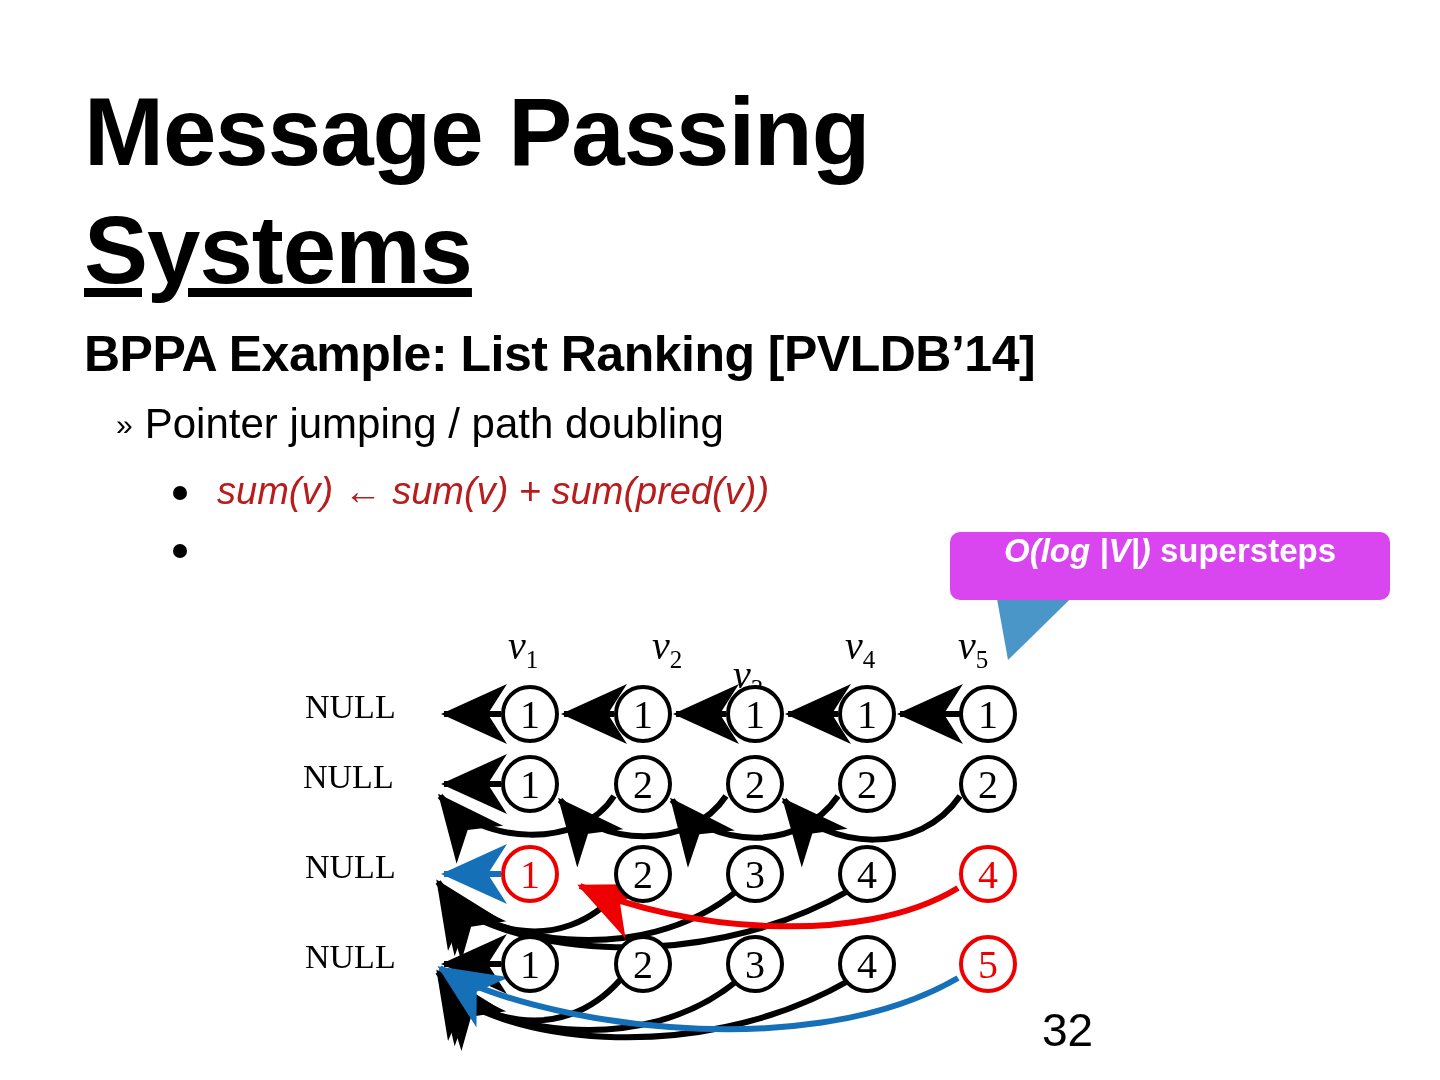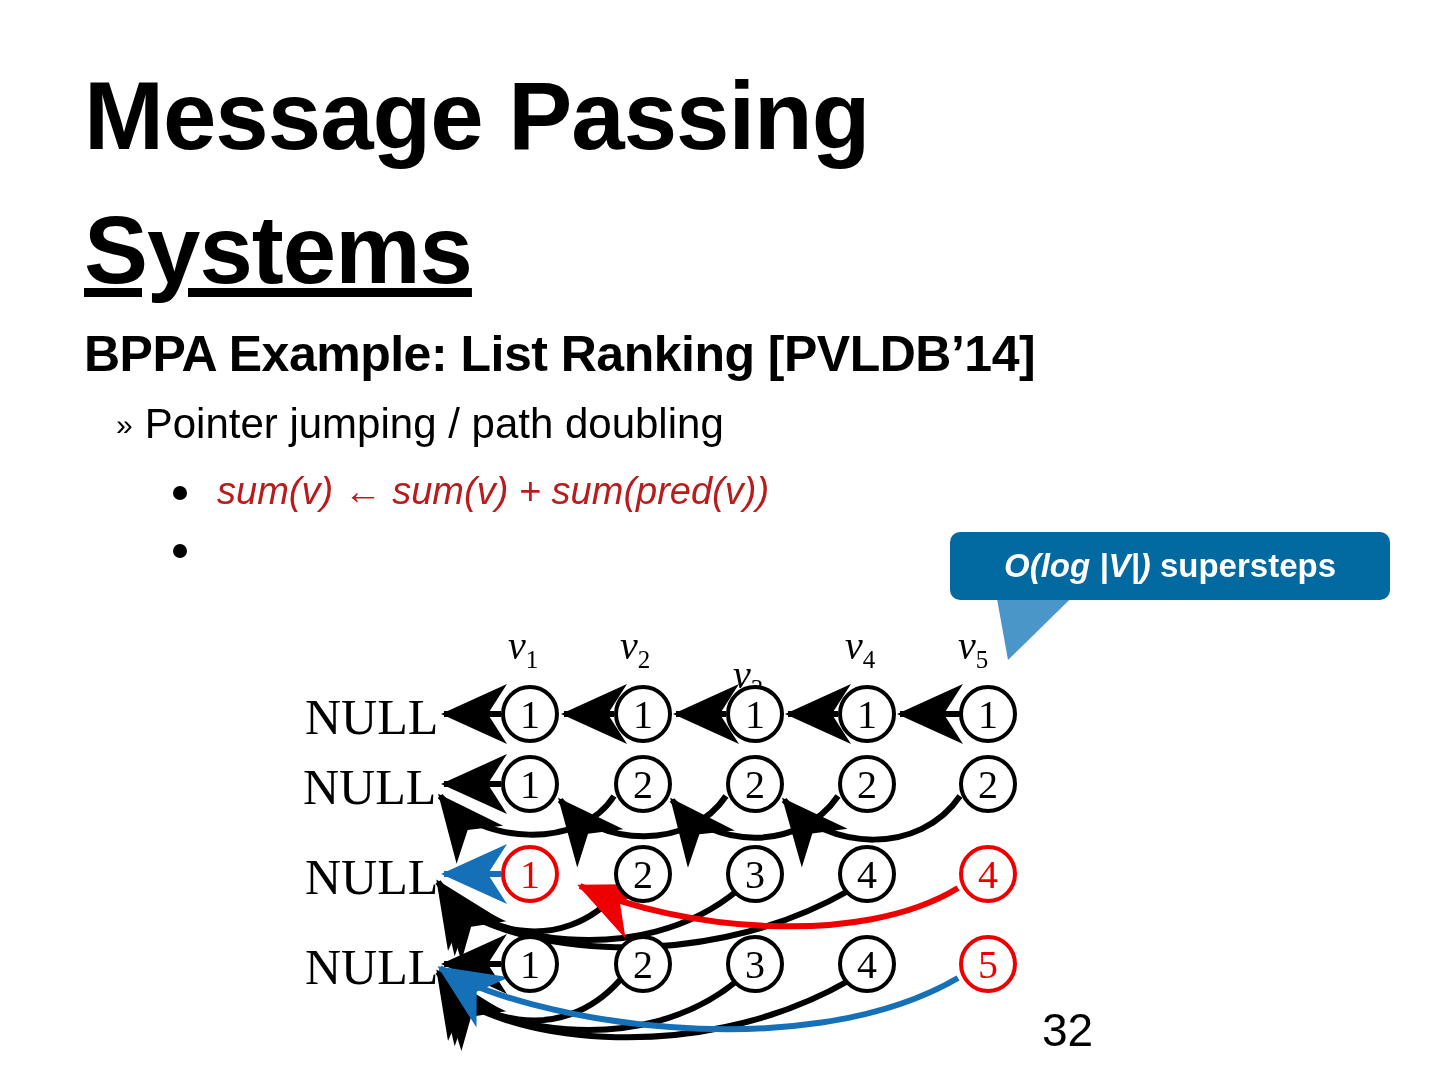--- a/index.html
+++ b/index.html
@@ -21,21 +21,21 @@
   #title-line1, #title-line2 {
     position: absolute;
     left: 84px;
     font-size: 96px;
     font-weight: bold;
     letter-spacing: -1px;
     line-height: 1.0;
     color: #000000;
     white-space: nowrap;
   }
-  #title-line1 { top: 68px; }
+  #title-line1 { top: 84px; }
   #title-line2 { top: 202px; text-decoration: underline; }
 
   #subtitle {
     position: absolute;
     left: 84px;
     top: 325px;
     font-size: 50px;
     font-weight: bold;
     letter-spacing: -0.5px;
     color: #000000;
@@ -77,24 +77,23 @@
   #bullet-sum { top: 470px; }
   #bullet-pred { top: 528px; }
 
   
   #callout {
     position: absolute;
     left: 950px;
     top: 532px;
     width: 440px;
     height: 68px;
-    background: #0369a1;
+    background: #d946ef;
     border-radius: 10px;
     display: flex;
-    align-items: center;
     justify-content: center;
   }
   #callout-text {
     color: #ffffff;
     font-size: 33px;
     font-weight: bold;
     white-space: nowrap;
   }
   #callout-text .oh { font-style: italic; }
   #callout-tail {
@@ -110,21 +109,21 @@
   #diagram {
     position: absolute;
     left: 0;
     top: 600px;
     width: 1149px;
     height: 470px;
   }
   .null-label {
     position: absolute;
     font-family: "Liberation Serif", serif;
-    font-size: 50px;
+    font-size: 34px;
     color: #000000;
     white-space: nowrap;
   }
   .vlabel {
     position: absolute;
     font-family: "Liberation Serif", serif;
     font-size: 40px;
     font-style: italic;
     color: #000000;
     white-space: nowrap;
@@ -262,21 +261,21 @@
         <marker id="ah-blue2" markerWidth="13" markerHeight="13" refX="10.5" refY="5" orient="auto" markerUnits="strokeWidth">
           <path d="M0,0 L11,5 L0,10 L3.2,5 z" fill="#1570b8"></path>
         </marker>
       </defs>
       <line x1="501" y1="274" x2="444" y2="274" stroke="#1570b8" stroke-width="6" marker-end="url(#ah-blue2)"></line>
     </svg>
 
     <div class="vlabel" style="left:508px; top:22px;">
       <span>v</span><sub>1</sub>
     </div>
-    <div class="vlabel" style="left:620px; top:22px;">
+    <div class="vlabel" style="left:652px; top:22px;">
       <span>v</span><sub>2</sub>
     </div>
     <div class="vlabel" style="left:733px; top:22px;margin-top:29px;">
       <span>v</span><sub>3</sub>
     </div>
     <div class="vlabel" style="left:845px; top:22px;text-align:center;">
       <span>v</span><sub>4</sub>
     </div>
     <div class="vlabel" style="left:958px; top:22px;">
       <span>v</span><sub>5</sub>

